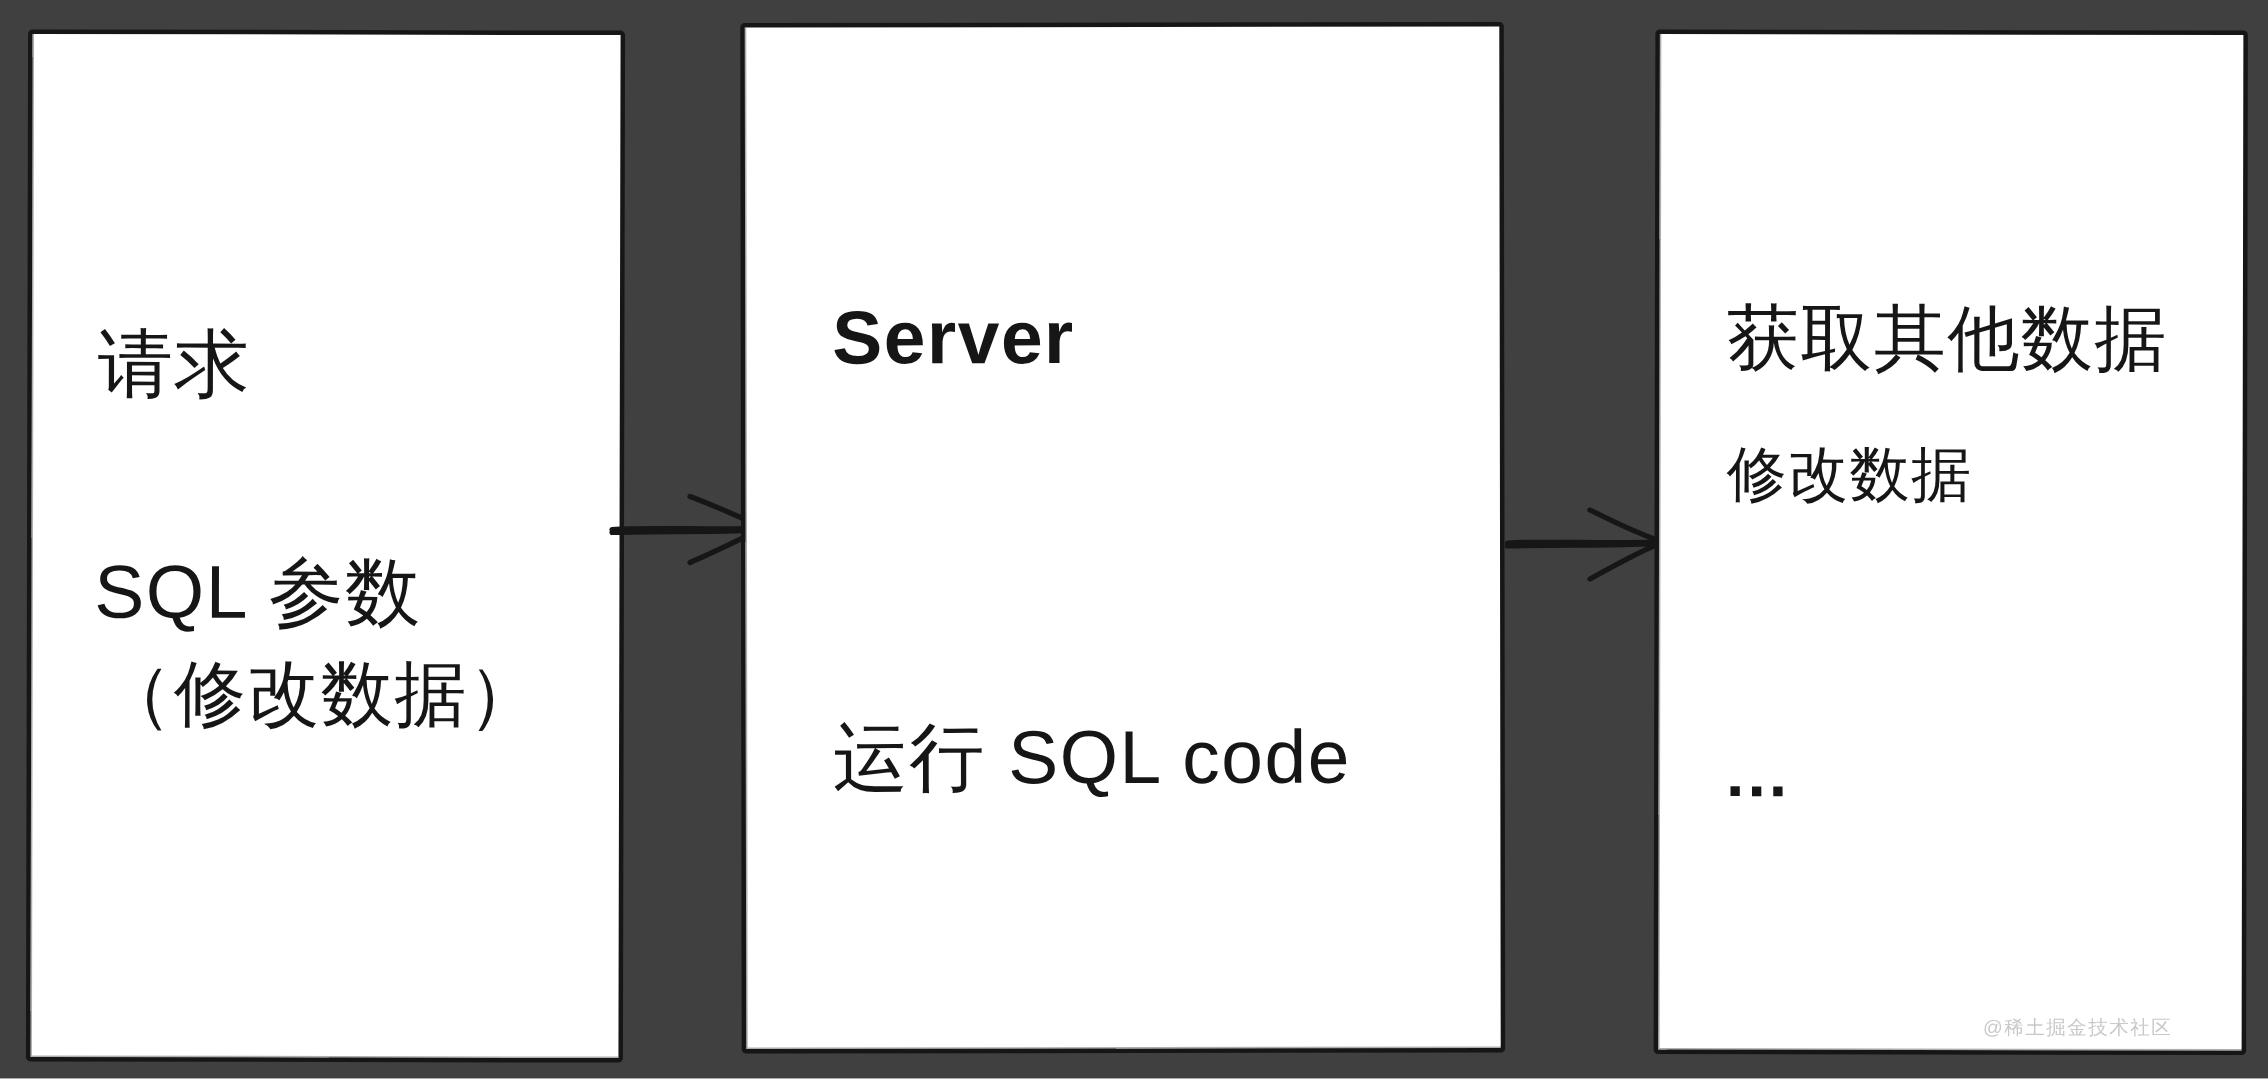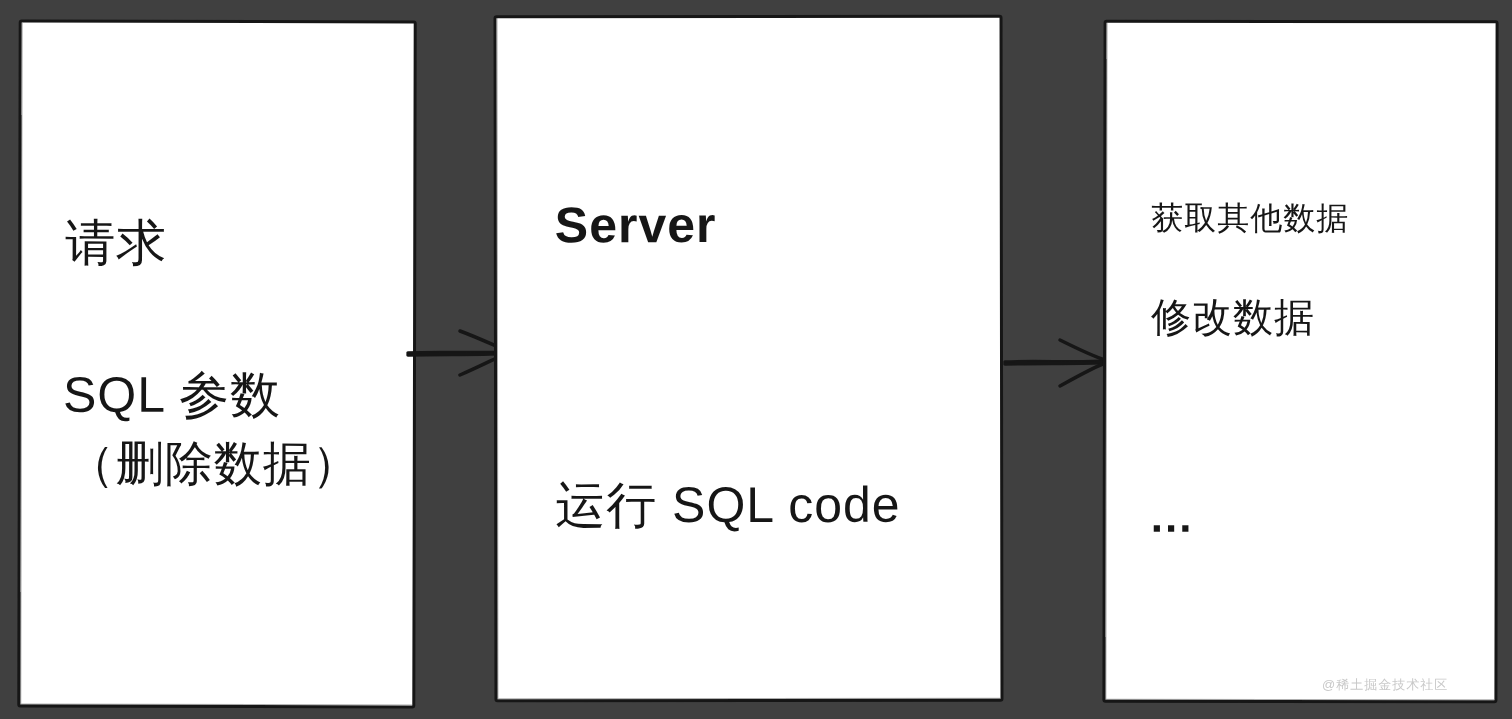--- a/index.html
+++ b/index.html
@@ -36,21 +36,21 @@
   }
   
   .box-request .l1 { left: 44px; top: 193px; font-size: 50px; }
   .box-request .l2 { left: 42px; top: 345px; font-size: 50px; }
   .box-request .l3 { left: 46px; top: 415px; font-size: 48px; }
   
   .box-server .l1 { left: 58px; top: 180px; font-size: 50px; }
   .box-server .l2 { left: 58px; top: 320px; font-size: 50px; }
   .box-server .l3 { left: 58px; top: 460px; font-size: 50px; }
   
-  .box-impact .l1 { left: 45px; top: 178px; font-size: 32px; }
+  .box-impact .l1 { left: 45px; top: 178px; font-size: 48px; }
   .box-impact .l2 { left: 45px; top: 272px; font-size: 40px; }
   .box-impact .l3 { left: 45px; top: 382px; font-size: 40px; }
   .box-impact .l4 { left: 45px; top: 470px; font-size: 44px; font-weight: bold; letter-spacing: 2px; }
 
   .hand { font-weight: 600; } 
 
   .flow-arrow { position: absolute; }
   .arrow-1 { left: 405px; top: 322px; }
   .arrow-2 { left: 1002px; top: 330px; }
 
@@ -65,21 +65,21 @@
   }
 </style>
 </head>
 <body>
 
 <div class="canvas">
 
   <div class="sketch-box box-request">
     <div class="box-line l1">请求</div>
     <div class="box-line l2">SQL 参数</div>
-    <div class="box-line l3">（删除数据）</div>
+    <div class="box-line l3">（修改数据）</div>
   </div>
 
   <svg class="flow-arrow arrow-1" width="112" height="60" viewBox="0 0 112 60">
     <g fill="none" stroke="#161616" stroke-width="3.5" stroke-linecap="round">
       <path d="M3,31 C30,29.5 72,31.5 104,30"></path>
       <path d="M3,33 C35,32 70,33 100,31.5"></path>
       <path d="M55,9 C74,16 95,26 105,30"></path>
       <path d="M55,53 C74,45 95,34 105,30"></path>
     </g>
   </svg>

